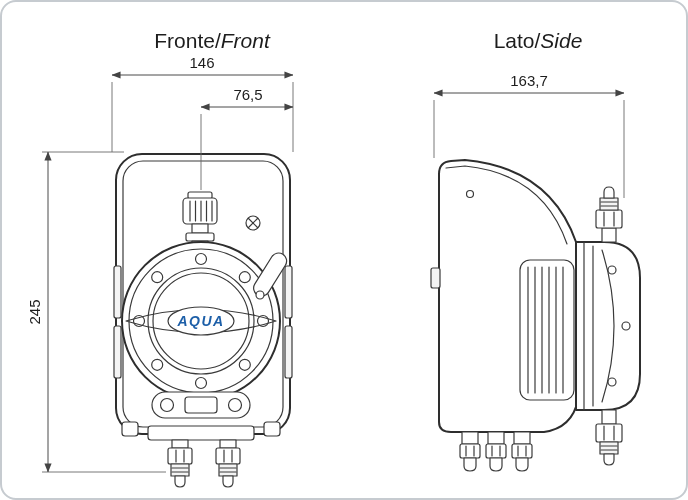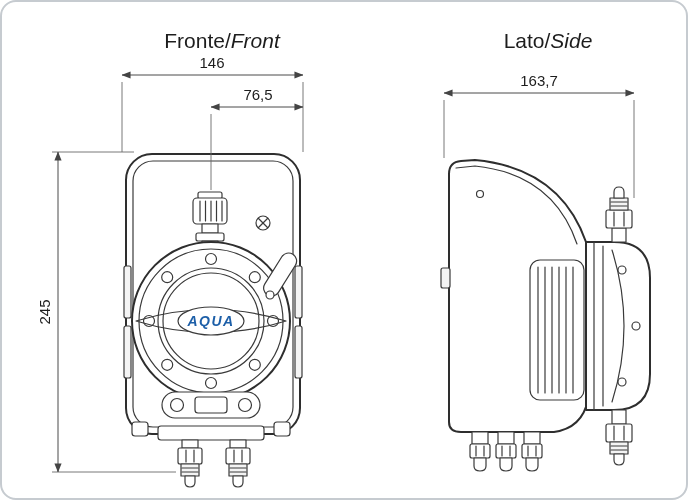--- a/index.html
+++ b/index.html
@@ -1,20 +1,19 @@
 <!DOCTYPE html>
 <html><head>
 <meta charset="utf-8">
 <style>
   html,body{margin:0;padding:0;background:#fff;}
   .page{
     position:relative;width:688px;height:500px;box-sizing:border-box;
     background:#fff;border:2px solid #c6cbd0;border-radius:16px;overflow:hidden;
     font-family:"Liberation Sans",sans-serif;
-    padding-left:10px;
   }
   svg{display:block;}
   .outline{fill:#fff;stroke:#2e2e2e;stroke-width:2;stroke-linejoin:round;stroke-linecap:round;}
   .detail{fill:none;stroke:#3a3a3a;stroke-width:1.2;stroke-linejoin:round;stroke-linecap:round;}
   .detailf{fill:#fff;stroke:#3a3a3a;stroke-width:1.2;stroke-linejoin:round;}
   .detailg{fill:#f4f4f4;stroke:#3a3a3a;stroke-width:1.2;stroke-linejoin:round;}
   .dim{stroke:#4a4a4a;stroke-width:1;fill:none;}
   .ext{stroke:#6a6a6a;stroke-width:0.9;fill:none;}
   .dimtext{font:15px "Liberation Sans",sans-serif;fill:#1d1d1d;}
   .title{font:21px "Liberation Sans",sans-serif;fill:#1d1d1d;}

